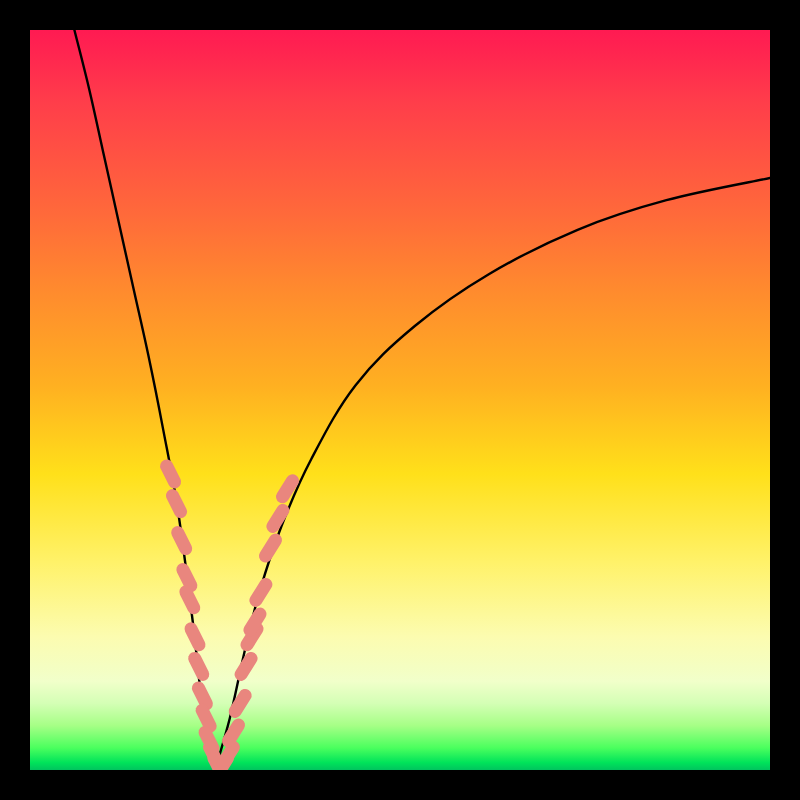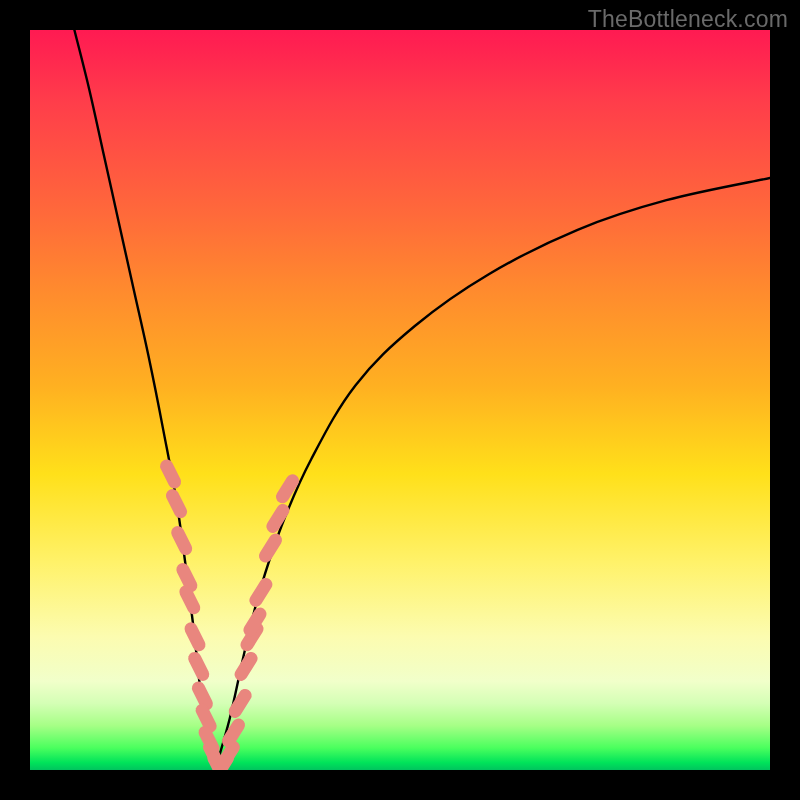--- a/index.html
+++ b/index.html
@@ -90,14 +90,13 @@
           <line x1="211.08" y1="644.40" x2="221.08" y2="628.40" stroke="#e9867e" stroke-width="13" stroke-linecap="round"></line>
           <line x1="217.00" y1="614.80" x2="227.00" y2="598.80" stroke="#e9867e" stroke-width="13" stroke-linecap="round"></line>
           <line x1="219.96" y1="600.00" x2="229.96" y2="584.00" stroke="#e9867e" stroke-width="13" stroke-linecap="round"></line>
           <line x1="225.88" y1="570.40" x2="235.88" y2="554.40" stroke="#e9867e" stroke-width="13" stroke-linecap="round"></line>
           <line x1="235.50" y1="526.00" x2="245.50" y2="510.00" stroke="#e9867e" stroke-width="13" stroke-linecap="round"></line>
           <line x1="242.90" y1="496.40" x2="252.90" y2="480.40" stroke="#e9867e" stroke-width="13" stroke-linecap="round"></line>
           <line x1="252.52" y1="466.80" x2="262.52" y2="450.80" stroke="#e9867e" stroke-width="13" stroke-linecap="round"></line>
         </g>
     </svg>
   </div>
-  <div class="watermark">TheBottleneck.com</div>
 </div>
 
 </body></html>

